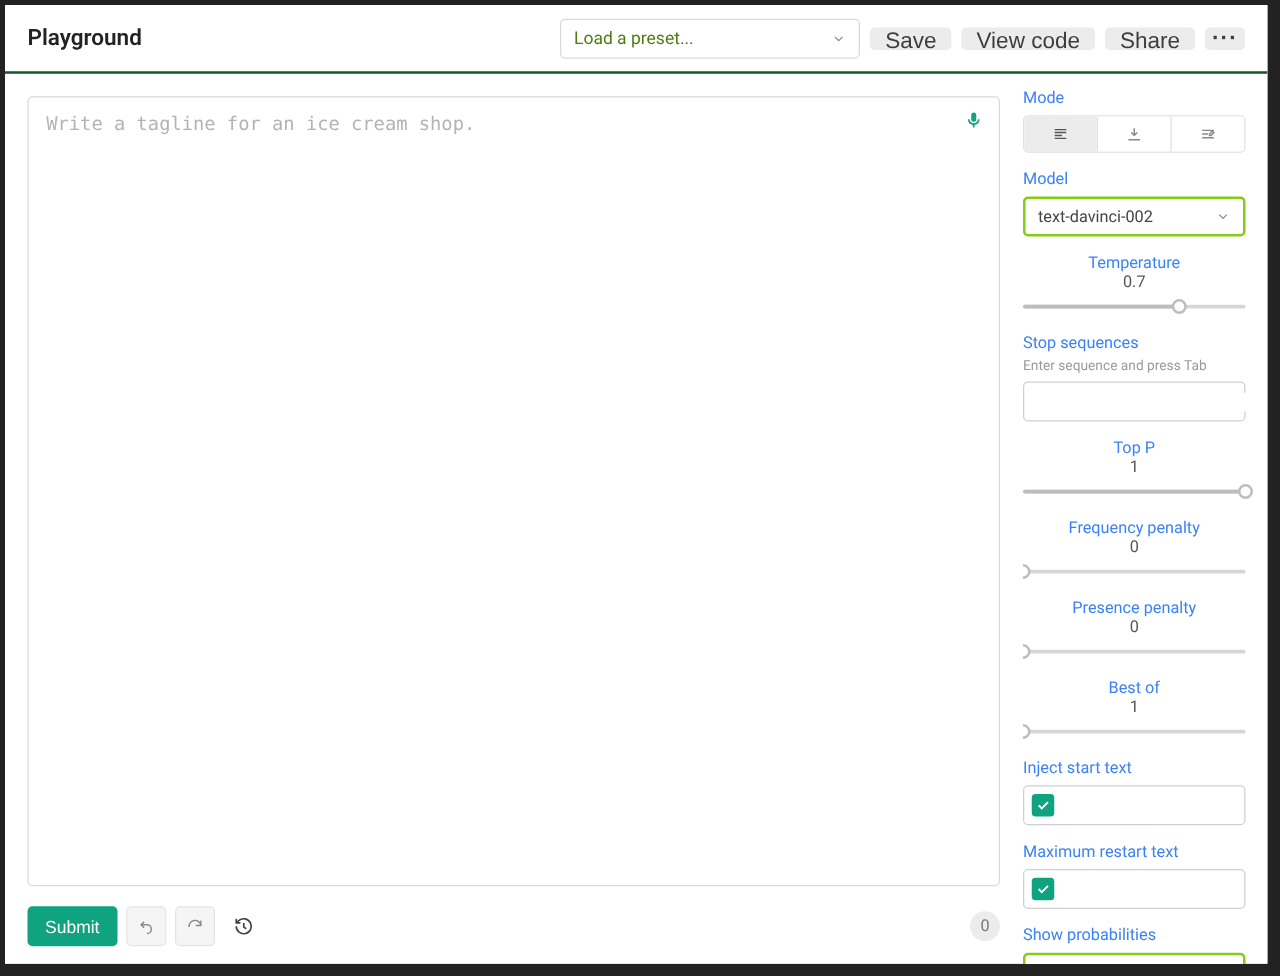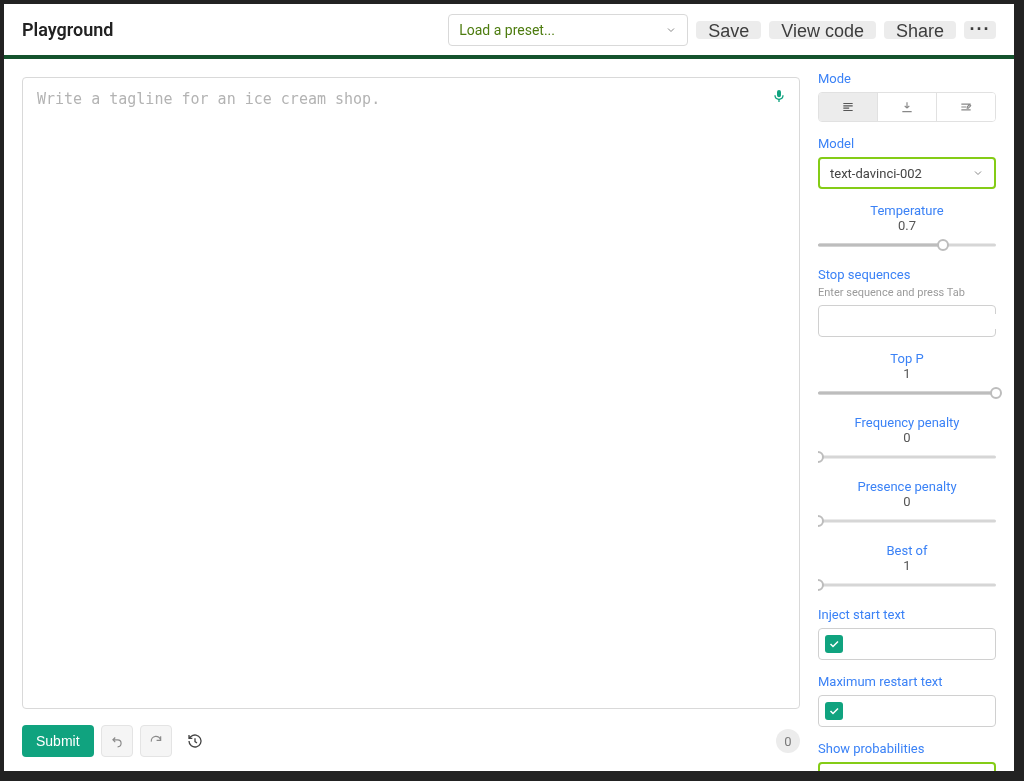--- a/index.html
+++ b/index.html
@@ -17,21 +17,21 @@
     border-right: 10px solid #222;
     border-bottom: 10px solid #222;
   }
 
   .app { width: 100%; height: 100%; display: flex; flex-direction: column; background:#fff;}
 
   
   .header {
     display: flex; align-items: center; justify-content: space-between;
     padding: 10px 18px;
-    border-bottom: 4px solid #14532d;
+    border-bottom: 2px solid #14532d;
     height: 55px;
   }
   .header-title { font-size: 18px; font-weight: 600; color:#222;}
   .header-actions { display: flex; align-items: center; gap: 8px; }
   .preset-select {
     width: 240px; height: 32px;
     border: 1px solid #d9d9d9; border-radius: 4px;
     background: #fff; display: flex; align-items: center;
     padding: 0 10px; justify-content: space-between;
     color: #4d7c0f; cursor: pointer;

